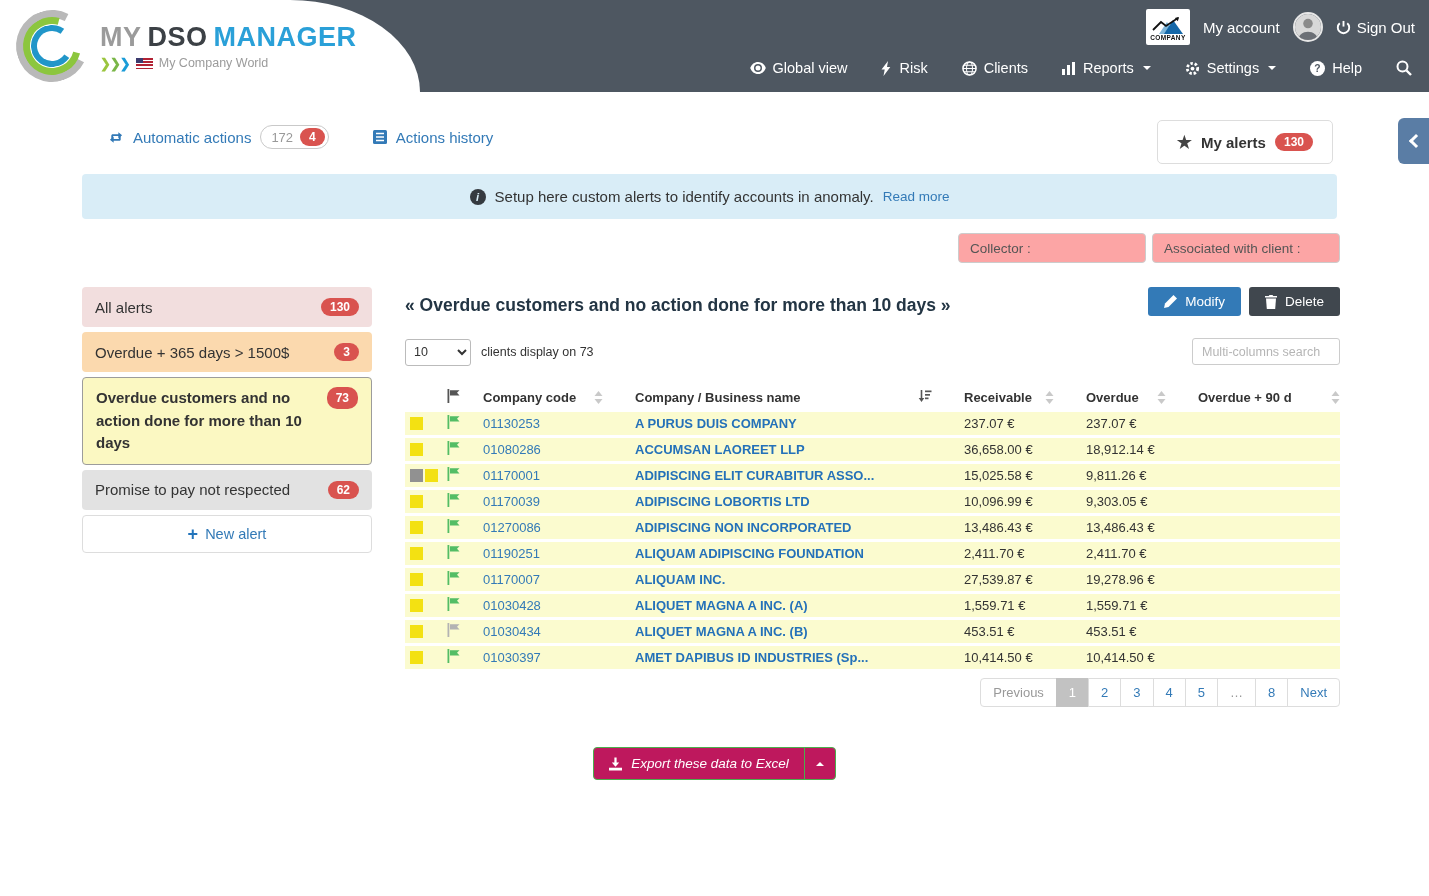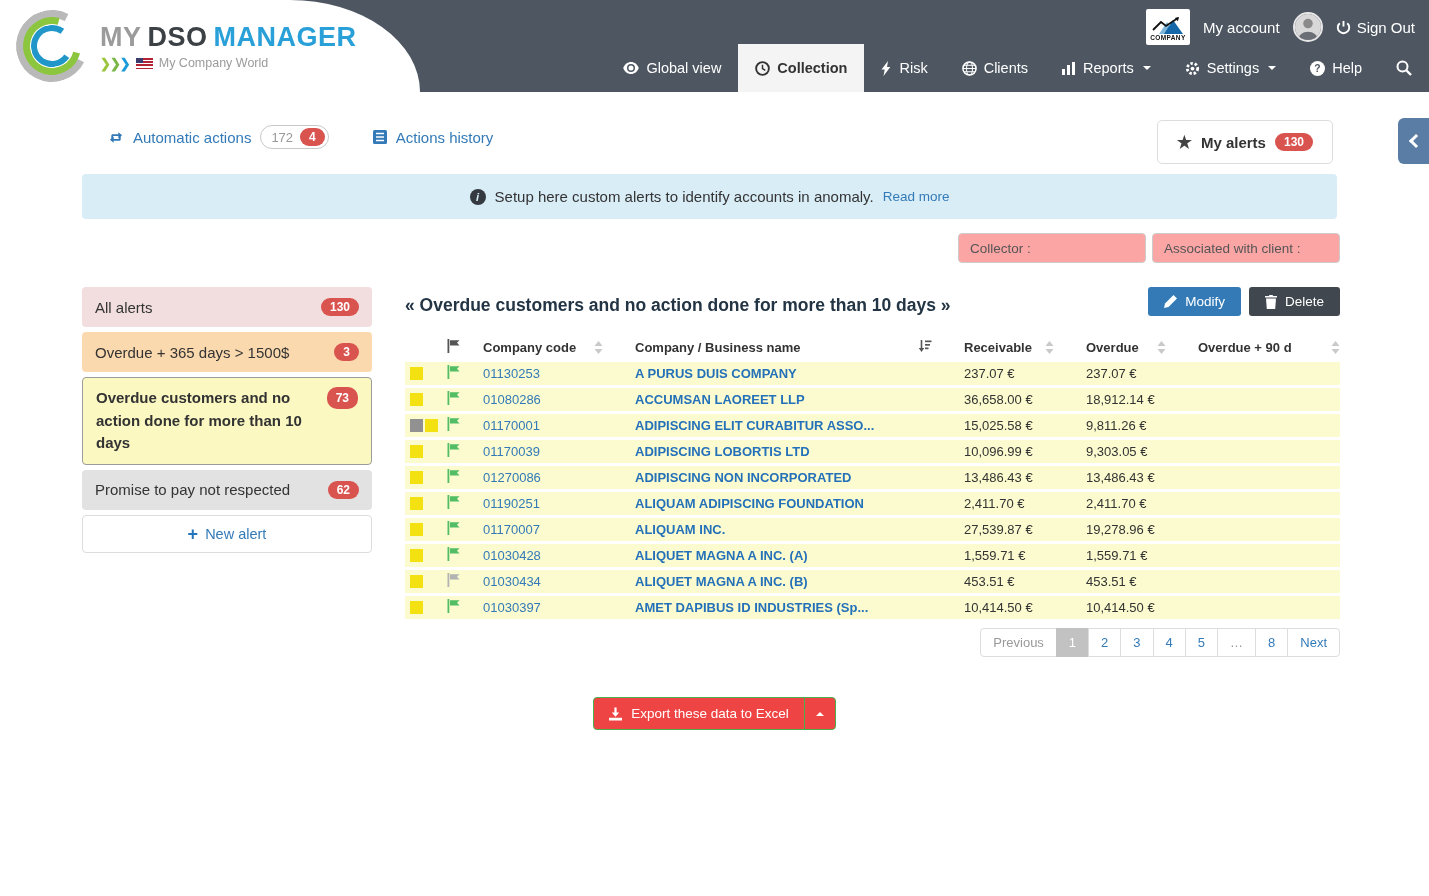--- a/index.html
+++ b/index.html
@@ -120,22 +120,22 @@
   .pagination { display:flex; justify-content:flex-end; margin-top:9px; }
   .page-item { border:1px solid #ddd; background:#fff; padding:6px 12px; font-size:13px;
                color:#337ab7; margin-left:-1px; cursor:pointer; }
   .page-item:first-child { border-radius:4px 0 0 4px; margin-left:16px; }
   .page-item:last-child { border-radius:0 4px 4px 0; }
   .page-item.prev { color:#999; }
   .page-item.dots { color:#999; cursor:default; }
   .page-item.active { background:#c2c2c2; border-color:#c2c2c2; color:#fff; }
 
   .export-row { display:flex; justify-content:center; margin-top:40px; }
-  .export-btn { display:flex; background:#ef4444; border:1px solid #4cae4c; border-radius:4px;
-                color:#fff; font-size:13.5px; overflow:hidden; cursor:pointer; }
+  .export-btn { display:flex; background:#be185d; border:1px solid #4cae4c; border-radius:4px;
+                color:#fff; font-size:13.5px; overflow:hidden; cursor:pointer;font-style:italic; }
   .export-main { display:flex; align-items:center; gap:9px; padding:8px 15px; }
   .export-caret { border-left:1px solid #4cae4c; padding:0 11px; display:flex; align-items:center; }
   .caret-up { width:0; height:0; border-left:4px solid transparent; border-right:4px solid transparent;
               border-bottom:4px solid #fff; }
 </style>
 </head>
 <body>
 
 <div class="topbar">
   <div class="logo-blob">
@@ -183,27 +183,20 @@
     </span>
   </div>
 
   <div class="nav">
     <div class="nav-item">
       <svg width="16" height="12" viewBox="0 0 16 12" fill="currentColor">
           <path d="M8 0C4.5 0 1.6 2.2.2 6c1.4 3.8 4.3 6 7.8 6s6.4-2.2 7.8-6C14.4 2.2 11.5 0 8 0zm0 10a4 4 0 110-8 4 4 0 010 8zm0-6.5A2.5 2.5 0 108 8.5 2.5 2.5 0 008 3.5z"></path>
         </svg>
       <span>Global view</span>
     </div>
-    <div class="nav-item active">
-      <svg width="15" height="15" viewBox="0 0 16 16">
-          <circle cx="8" cy="8" r="6.8" fill="none" stroke="currentColor" stroke-width="2"></circle>
-          <path d="M8 4v4.2l3 1.8" stroke="currentColor" stroke-width="1.6" fill="none"></path>
-        </svg>
-      <span>Collection</span>
-    </div>
     <div class="nav-item">
       <svg width="11" height="15" viewBox="0 0 10 15" fill="currentColor">
           <path d="M6.5 0L0 8.5h3.2L2 15l6.8-9H5.5z"></path>
         </svg>
       <span>Risk</span>
     </div>
     <div class="nav-item">
       <svg width="15" height="15" viewBox="0 0 16 16">
           <circle cx="8" cy="8" r="7" fill="none" stroke="currentColor" stroke-width="1.6"></circle>
           <ellipse cx="8" cy="8" rx="3.2" ry="7" fill="none" stroke="currentColor" stroke-width="1.1"></ellipse>
@@ -326,20 +319,25 @@
         <div class="btn btn-delete">
           <svg width="12" height="14" viewBox="0 0 12 14" fill="#fff">
               <path d="M4.5 0h3l.8 1H12v1.6H0V1h3.7z"></path>
               <path d="M1 3.6h10L10.2 14H1.8z"></path>
             </svg>
           <span>Delete</span>
         </div>
       </div>
     </div>
 
+    <div class="controls">
+      <select class="pagesize"><option>10</option></select>
+      <span class="display-text">clients display on 73</span>
+      <input class="search-input" placeholder="Multi-columns search" style="">
+    </div>
 
     <div class="grid t-head">
       <div></div>
       <div class="flag-dark">
         <svg width="13" height="14" viewBox="0 0 13 14" fill="currentColor">
             <rect x="0.5" width="1.8" height="14"></rect>
             <path d="M3 1.2h9.5L10 3.8l2.5 2.6H3z"></path>
           </svg>
       </div>
       <div class="h-cell">

